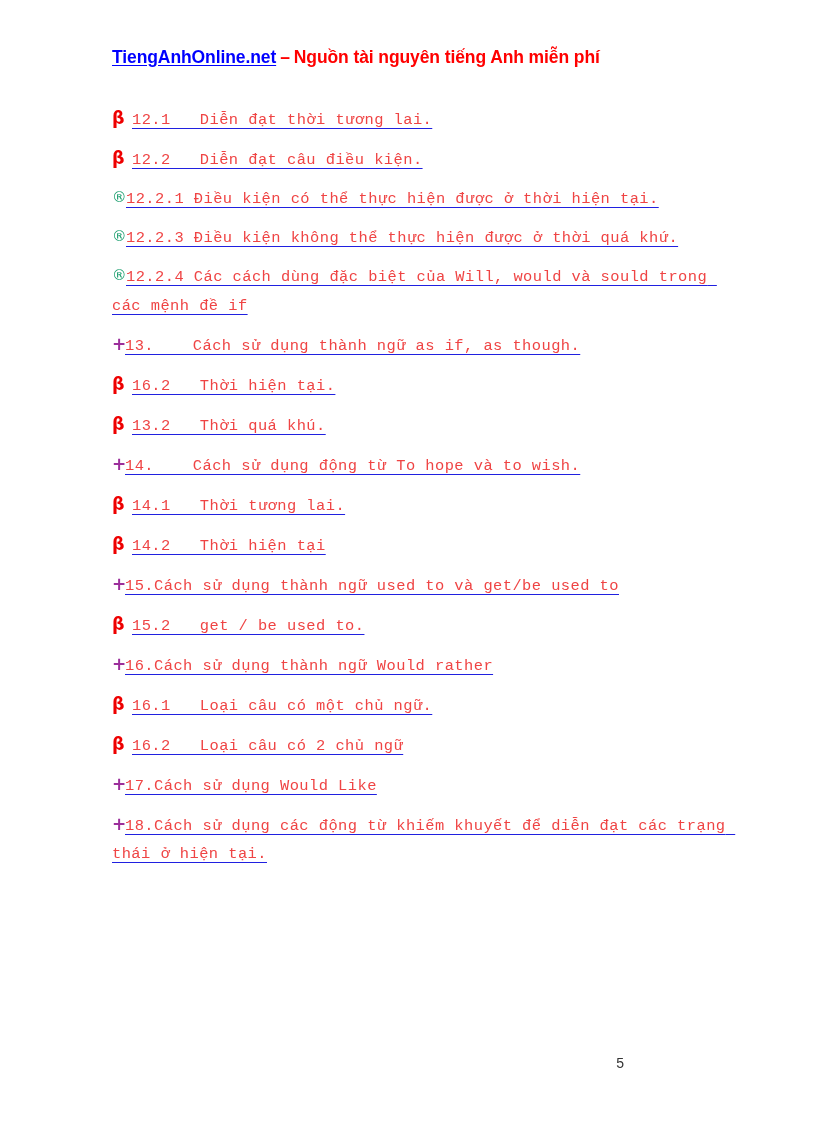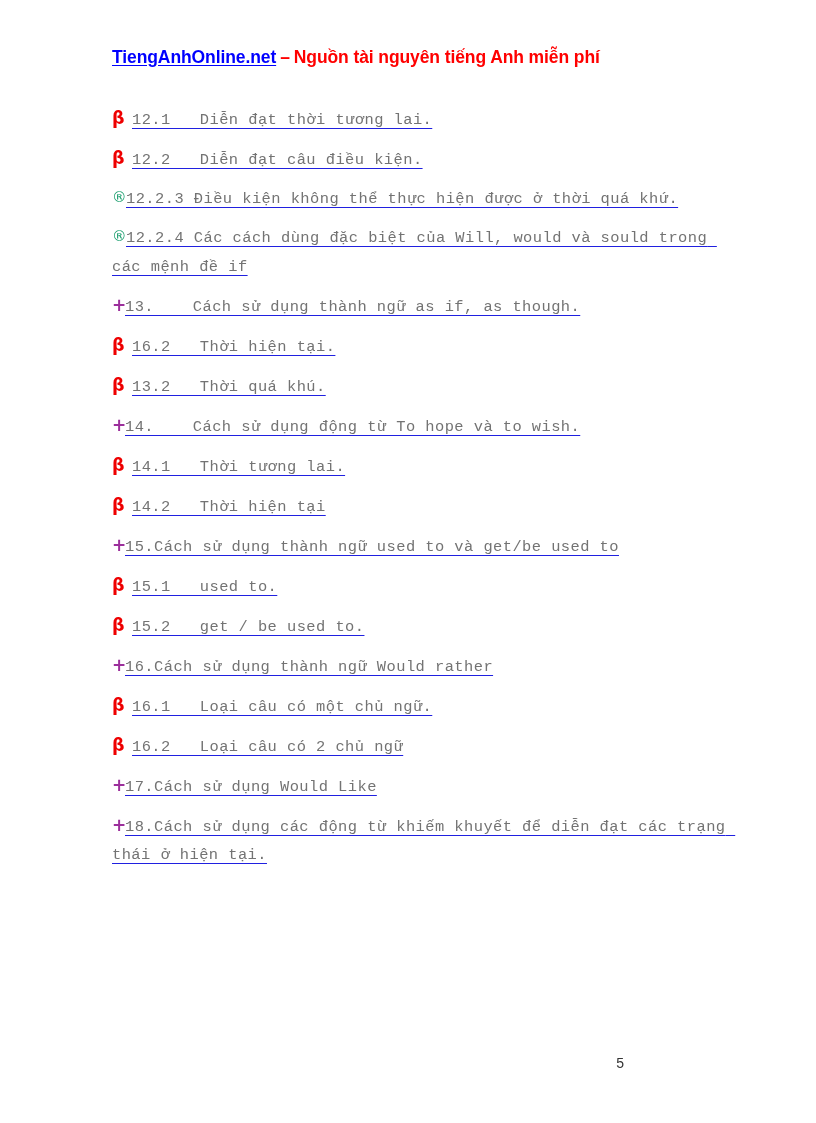--- a/index.html
+++ b/index.html
@@ -95,21 +95,21 @@
   .marker.plus {
     color: #9b2f9b;
     font-family: "DejaVu Sans", sans-serif;
     font-size: 17px;
     font-weight: bold;
     width: 13px;
     line-height: 28.5px;
   }
 
   .toc-text {
-    color: #737373;
+    color: #ef4444;
     text-decoration: underline;
     text-decoration-color: #2020e0;
     text-underline-offset: 4px;
     text-decoration-thickness: 1px;
     font-family: "Liberation Mono", monospace;
     font-size: 15.4px;
     letter-spacing: 0.45px;
     white-space: pre-wrap;
     word-break: break-word;
   }
@@ -132,30 +132,30 @@
 
 <div class="page">
 
   <div class="header">
     <a href="#" class="site-link">TiengAnhOnline.net</a><span class="dash">–</span><span class="tagline">Nguồn tài nguyên tiếng Anh miễn phí</span>
   </div>
 
   <div class="toc">
       <div class="toc-item lvl-beta"><span class="marker beta">β</span><span class="toc-text">12.1   Diễn đạt thời tương lai.</span></div>
       <div class="toc-item lvl-beta"><span class="marker beta">β</span><span class="toc-text">12.2   Diễn đạt câu điều kiện.</span></div>
+      <div class="toc-item lvl-reg"><span class="marker reg">®</span><span class="toc-text">12.2.1 Điều kiện có thể thực hiện được ở thời hiện tại.</span></div>
       <div class="toc-item lvl-reg"><span class="marker reg">®</span><span class="toc-text">12.2.3 Điều kiện không thể thực hiện được ở thời quá khứ.</span></div>
       <div class="toc-item lvl-reg"><span class="marker reg">®</span><span class="toc-text">12.2.4 Các cách dùng đặc biệt của Will, would và sould trong các mệnh đề if</span></div>
       <div class="toc-item lvl-plus"><span class="marker plus">+</span><span class="toc-text">13.    Cách sử dụng thành ngữ as if, as though.</span></div>
       <div class="toc-item lvl-beta"><span class="marker beta">β</span><span class="toc-text">16.2   Thời hiện tại.</span></div>
       <div class="toc-item lvl-beta"><span class="marker beta">β</span><span class="toc-text">13.2   Thời quá khú.</span></div>
       <div class="toc-item lvl-plus"><span class="marker plus">+</span><span class="toc-text">14.    Cách sử dụng động từ To hope và to wish.</span></div>
       <div class="toc-item lvl-beta"><span class="marker beta">β</span><span class="toc-text">14.1   Thời tương lai.</span></div>
       <div class="toc-item lvl-beta"><span class="marker beta">β</span><span class="toc-text">14.2   Thời hiện tại</span></div>
       <div class="toc-item lvl-plus"><span class="marker plus">+</span><span class="toc-text">15.Cách sử dụng thành ngữ used to và get/be used to</span></div>
-      <div class="toc-item lvl-beta"><span class="marker beta">β</span><span class="toc-text">15.1   used to.</span></div>
       <div class="toc-item lvl-beta"><span class="marker beta">β</span><span class="toc-text">15.2   get / be used to.</span></div>
       <div class="toc-item lvl-plus"><span class="marker plus">+</span><span class="toc-text">16.Cách sử dụng thành ngữ Would rather</span></div>
       <div class="toc-item lvl-beta"><span class="marker beta">β</span><span class="toc-text">16.1   Loại câu có một chủ ngữ.</span></div>
       <div class="toc-item lvl-beta"><span class="marker beta">β</span><span class="toc-text">16.2   Loại câu có 2 chủ ngữ</span></div>
       <div class="toc-item lvl-plus"><span class="marker plus">+</span><span class="toc-text">17.Cách sử dụng Would Like</span></div>
       <div class="toc-item lvl-plus"><span class="marker plus">+</span><span class="toc-text">18.Cách sử dụng các động từ khiếm khuyết để diễn đạt các trạng thái ở hiện tại.</span></div>
     </div>
 
   <div class="page-number">5</div>
 

